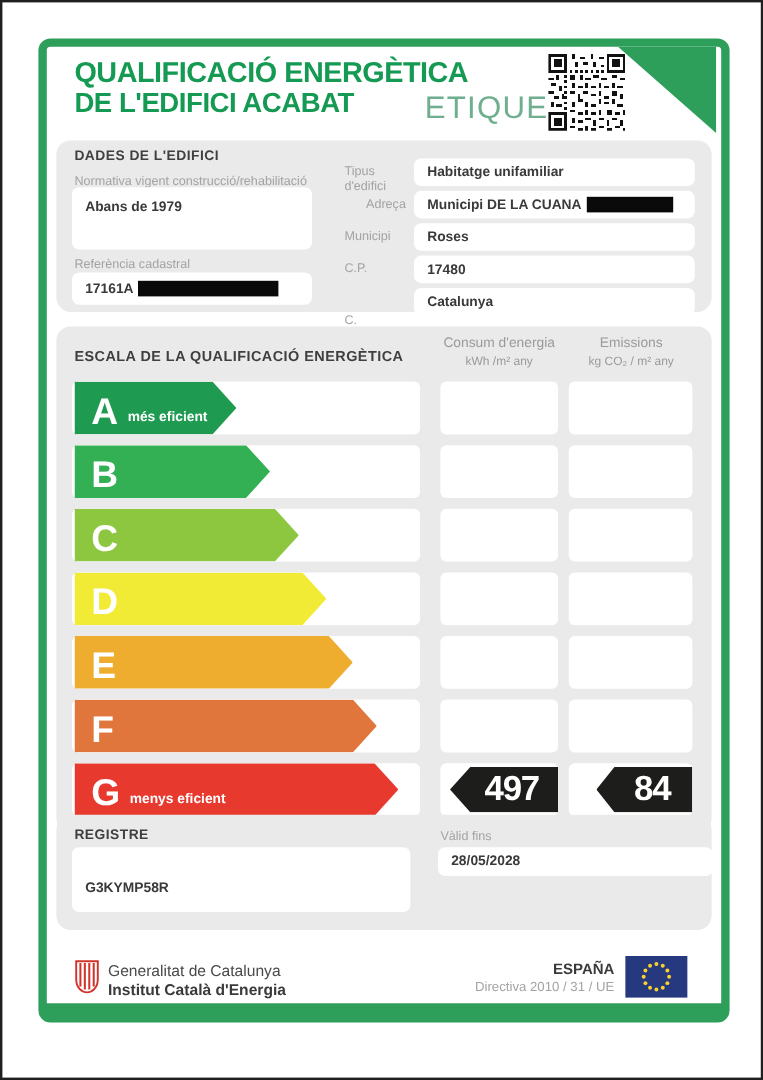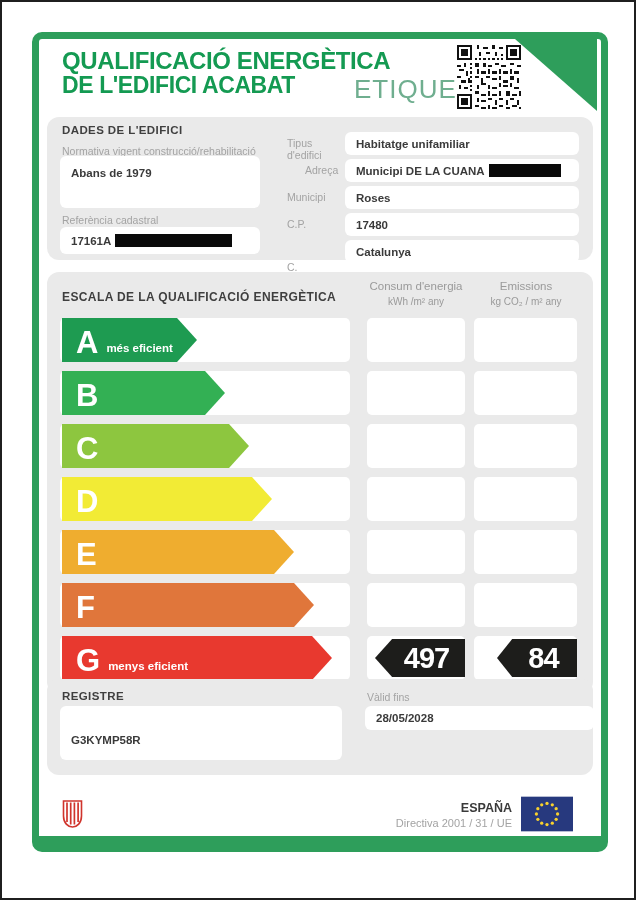--- a/index.html
+++ b/index.html
@@ -273,23 +273,27 @@
     </div>
   </div>
 
   <svg class="shield" viewBox="0 0 21 29">
     <path d="M1.5 1.5h18v15c0 7-4.5 11-9 11s-9-4-9-11z" fill="#fff" stroke="#D0342C" stroke-width="1.6"></path>
     <path d="M5 3v19.5" stroke="#D0342C" stroke-width="1.7"></path>
     <path d="M8.7 3v22" stroke="#D0342C" stroke-width="1.7"></path>
     <path d="M12.4 3v22" stroke="#D0342C" stroke-width="1.7"></path>
     <path d="M16.1 3v19.5" stroke="#D0342C" stroke-width="1.7"></path>
   </svg>
+  <div class="org">
+    <div>Generalitat de Catalunya</div>
+    <div class="b">Institut Català d'Energia</div>
+  </div>
   <div class="country-block">
     <div class="country">ESPAÑA</div>
-    <div class="directive">Directiva 2001 / 31 / UE</div>
+    <div class="directive">Directiva 2010 / 31 / UE</div>
   </div>
   <svg class="euflag" viewBox="0 0 54 36">
     <rect width="54" height="36" fill="#27397E"></rect>
     <g fill="#F8D12E">
       <circle cx="27" cy="7" r="1.7"></circle>
         <circle cx="32.5" cy="8.5" r="1.7"></circle>
       <circle cx="36.5" cy="12.5" r="1.7"></circle>
         <circle cx="38" cy="18" r="1.7"></circle>
       <circle cx="36.5" cy="23.5" r="1.7"></circle>
         <circle cx="32.5" cy="27.5" r="1.7"></circle>

